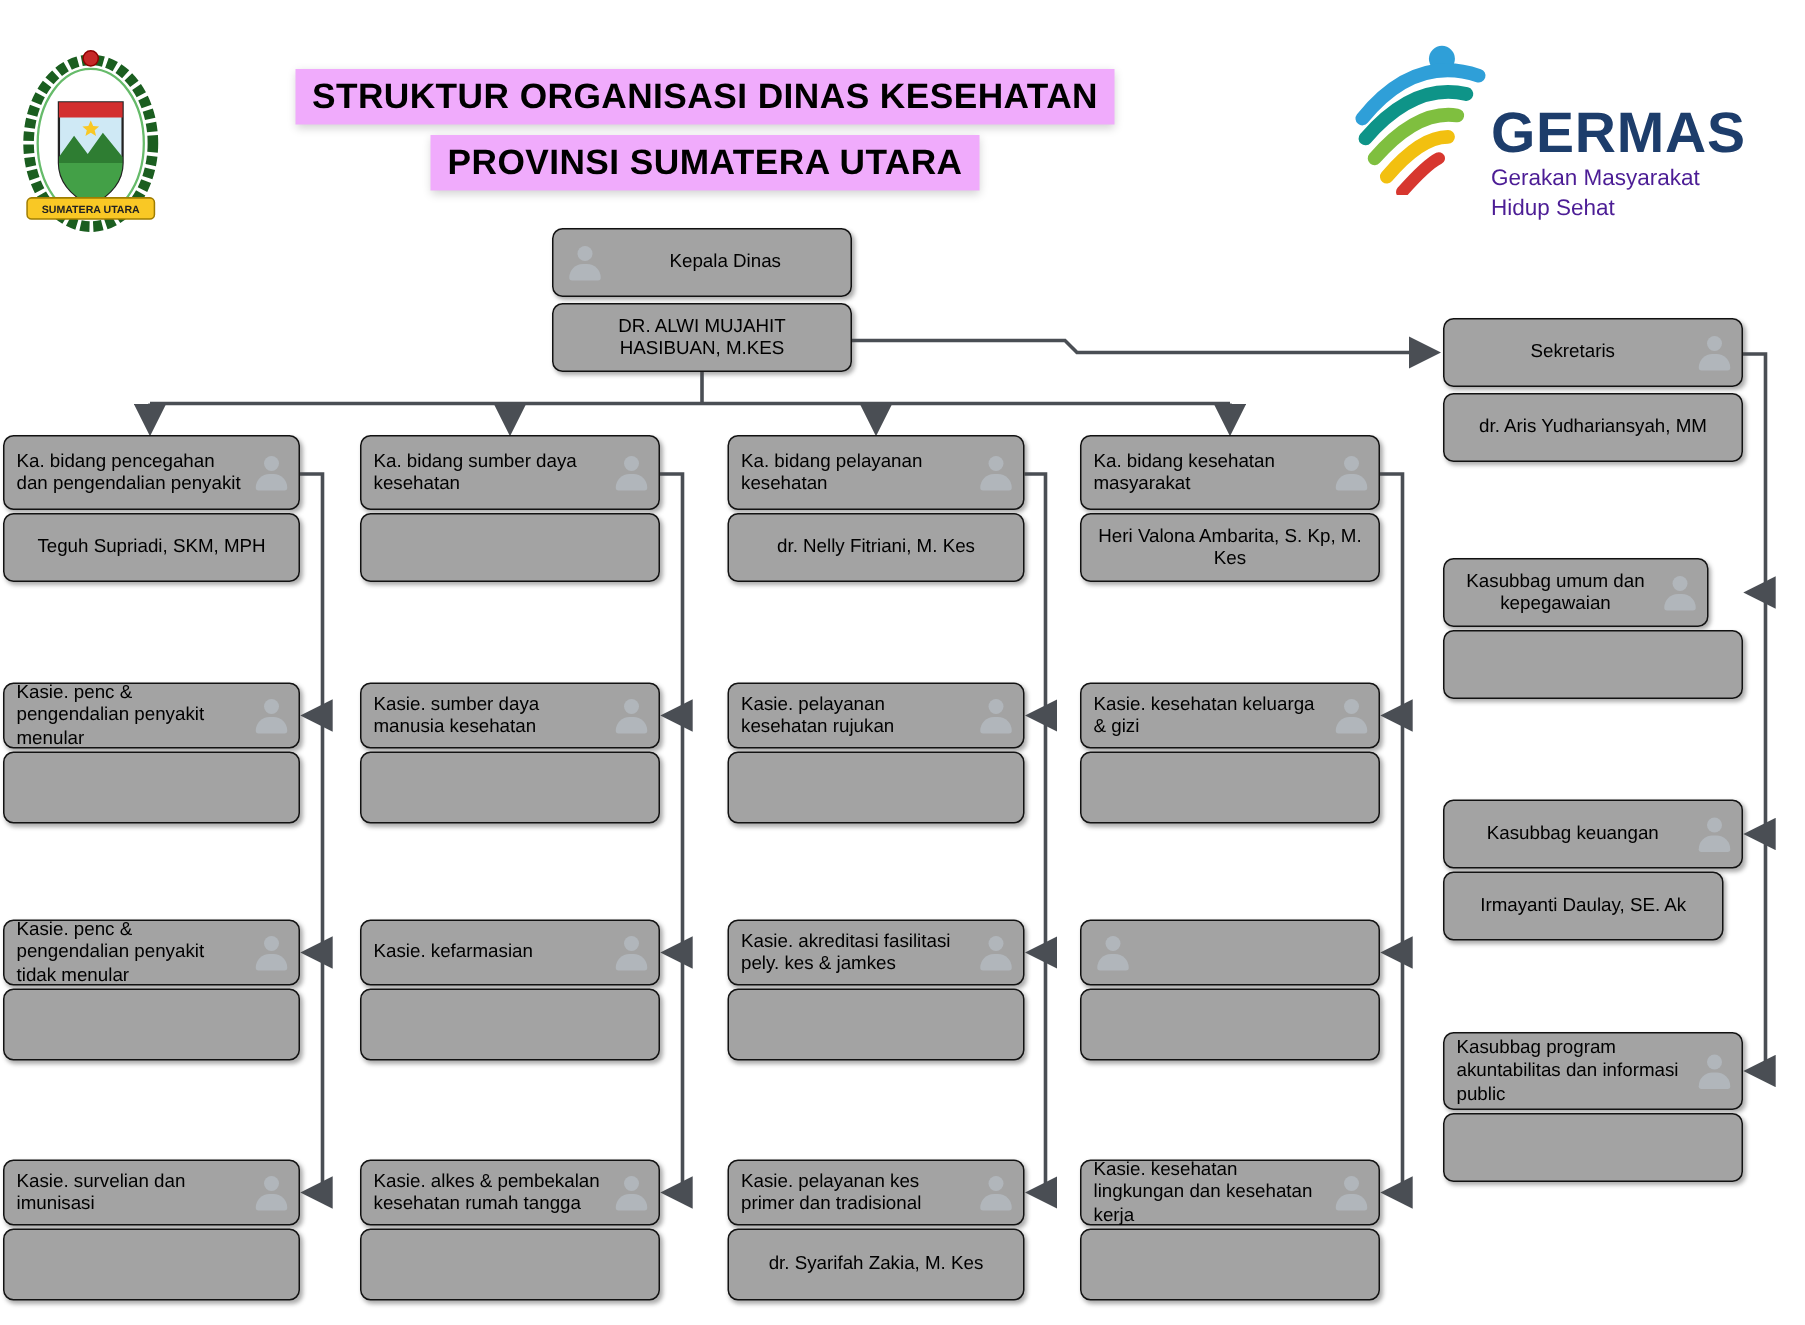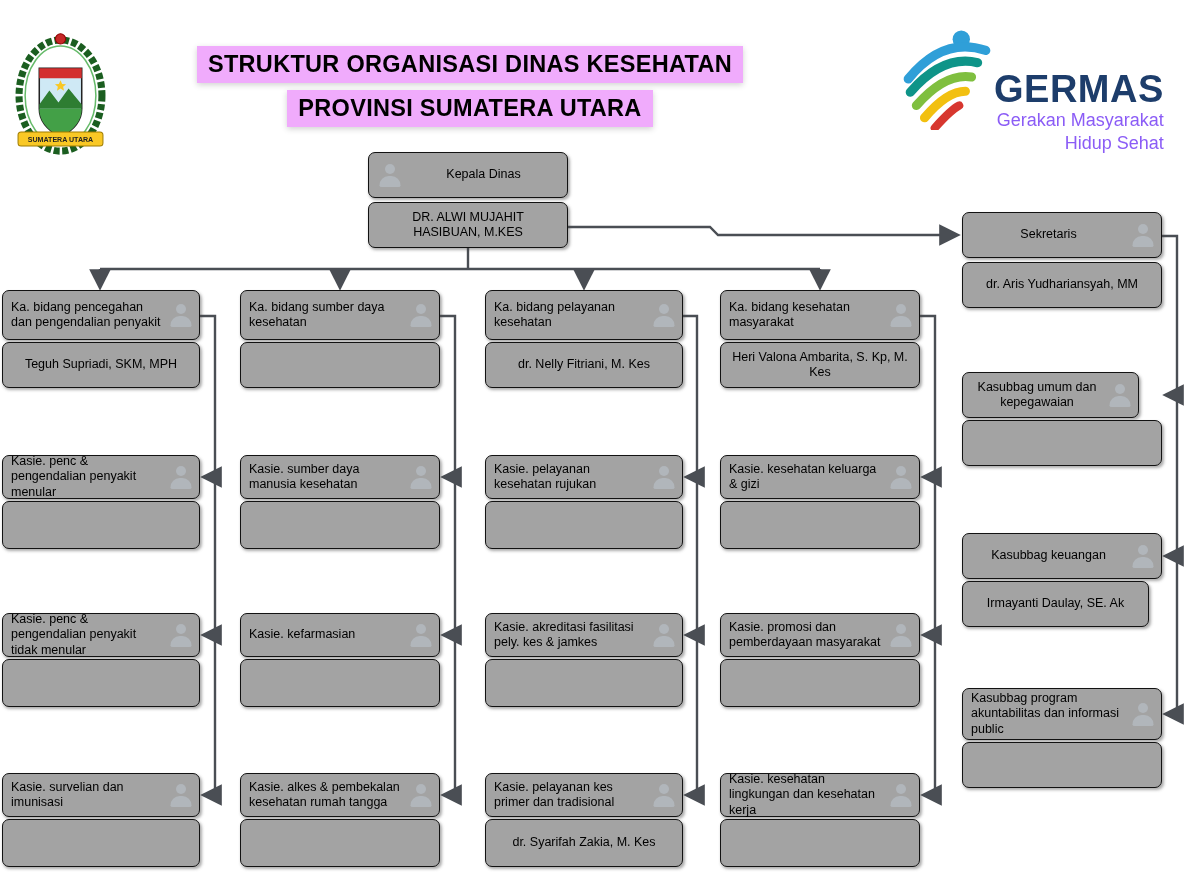--- a/index.html
+++ b/index.html
@@ -28,21 +28,21 @@
   .title-line { margin-bottom: 7px; }
   .title-line span { display: inline-block; background: #f0abfc; padding: 5px 11px;
          box-shadow: 0 2px 6px rgba(0,0,0,.18); }
 
   .coat { position: absolute; left: 14px; top: 31px; width: 93px; height: 125px; z-index: 2; }
 
   .germas { position: absolute; left: 896px; top: 28px; display: flex; align-items: flex-start; z-index: 2; }
   .germas-icon { width: 102px; height: 102px; flex: 0 0 102px; }
   .germas-text { margin-top: 42px; margin-left: -4px; }
   .germas-word { font-size: 38px; font-weight: bold; color: #1d3d6b; line-height: 1; letter-spacing: .5px; }
-  .germas-tag { font-size: 18px; color: #8b5cf6; line-height: 1.18; margin-top: 2px; text-align: right; }
+  .germas-tag { font-size: 15px; color: #4c1d95; line-height: 1.18; margin-top: 2px; }
 </style>
 </head>
 <body>
 
 <div class="canvas">
 
   <svg class="coat" viewBox="0 0 92 122">
     <ellipse cx="46" cy="63" rx="41" ry="55" fill="#ffffff" stroke="#1b5e20" stroke-width="7" stroke-dasharray="6 2.5"></ellipse>
     <ellipse cx="46" cy="63" rx="35" ry="49" fill="none" stroke="#66bb6a" stroke-width="1.5"></ellipse>
     <circle cx="46" cy="7" r="5" fill="#c62828" stroke="#8e0000" stroke-width="1"></circle>
@@ -237,21 +237,20 @@
 
   <div class="box tb" style="left:720px;top:455px;width:200px;height:44px">
     <span class="label">Kasie. kesehatan keluarga &amp; gizi</span>
     <span class="person-icon"></span>
   </div>
   <div class="box nb" style="left:720px;top:501px;width:200px;height:48px">
     <span></span>
   </div>
 
   <div class="box tb" style="left:720px;top:613px;width:200px;height:44px">
-    <span class="label">Kasie. promosi dan pemberdayaan masyarakat</span>
     <span class="person-icon"></span>
   </div>
   <div class="box nb" style="left:720px;top:659px;width:200px;height:48px">
     <span></span>
   </div>
 
   <div class="box tb" style="left:720px;top:773px;width:200px;height:44px">
     <span class="label">Kasie. kesehatan lingkungan dan kesehatan kerja</span>
     <span class="person-icon"></span>
   </div>

